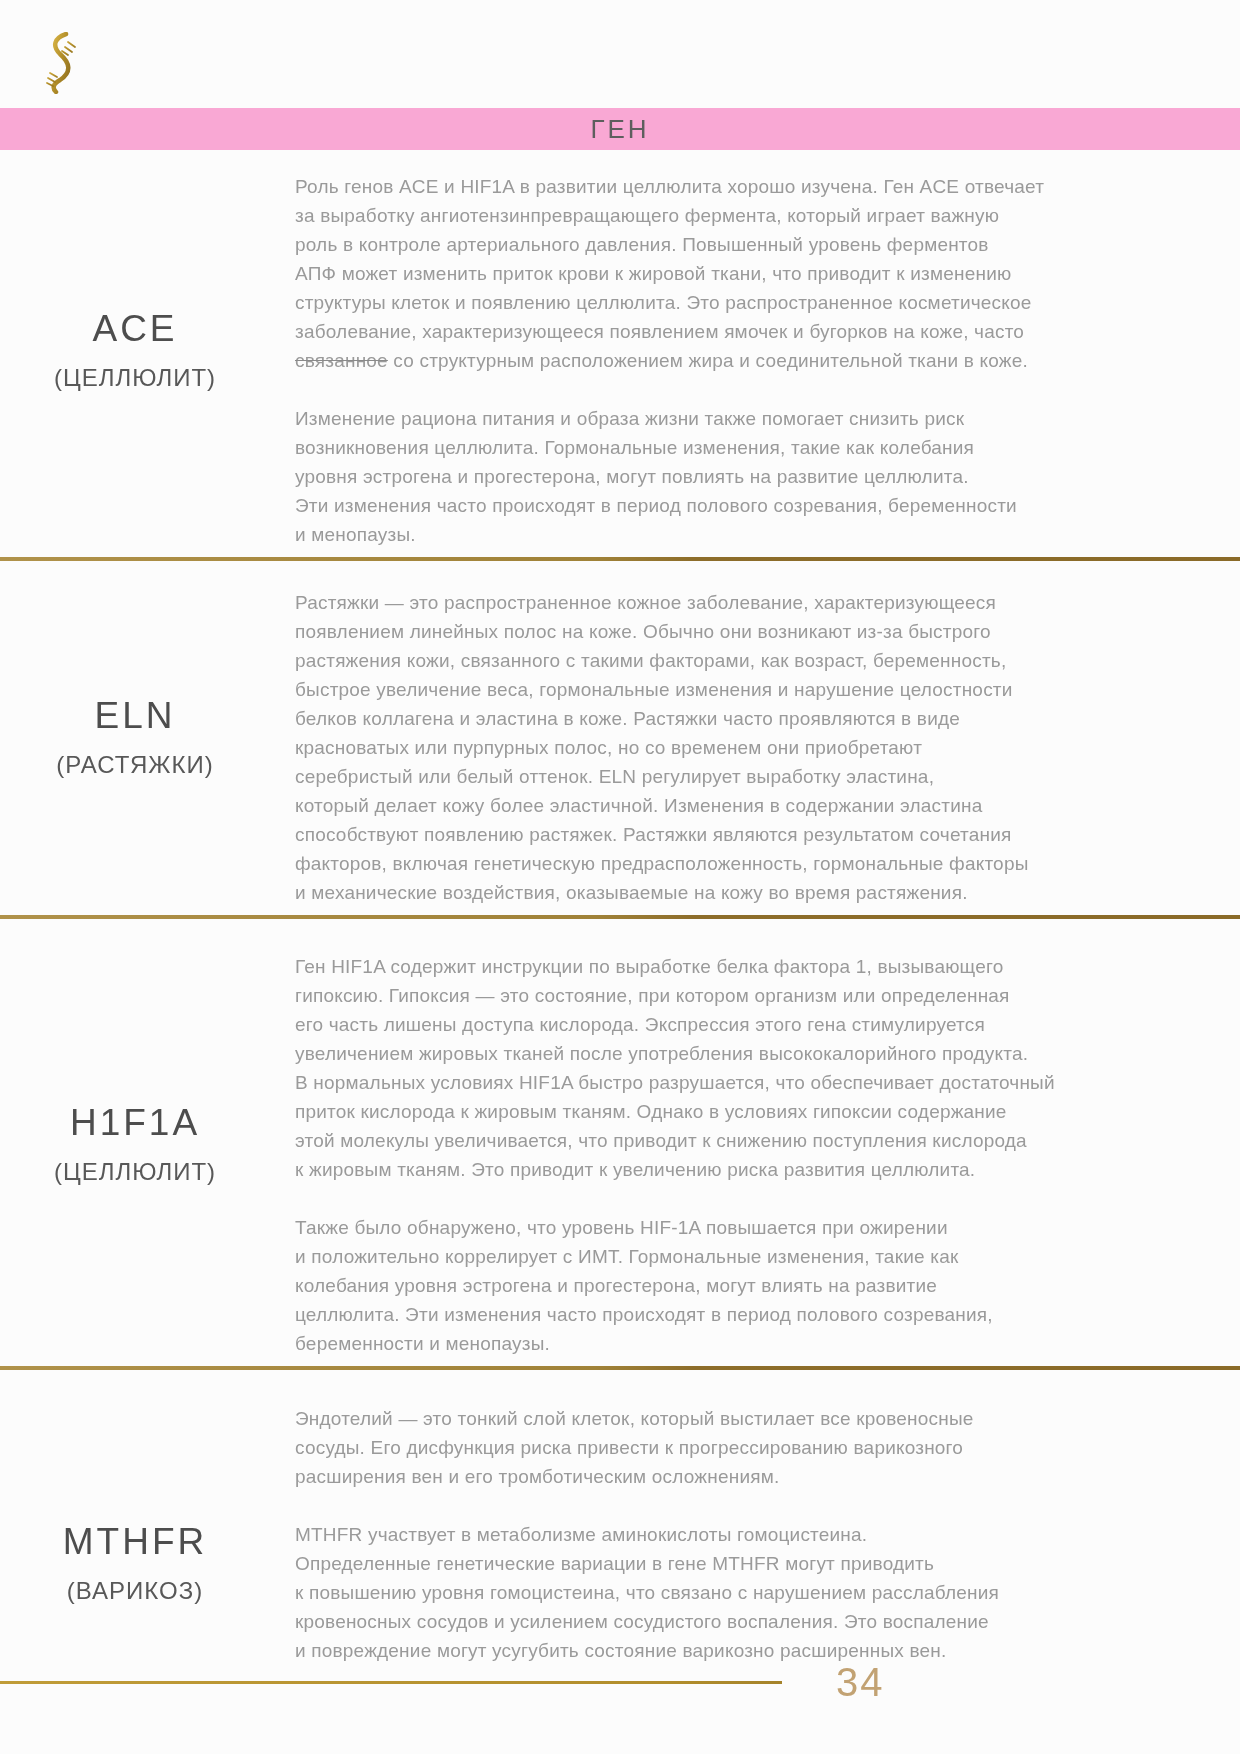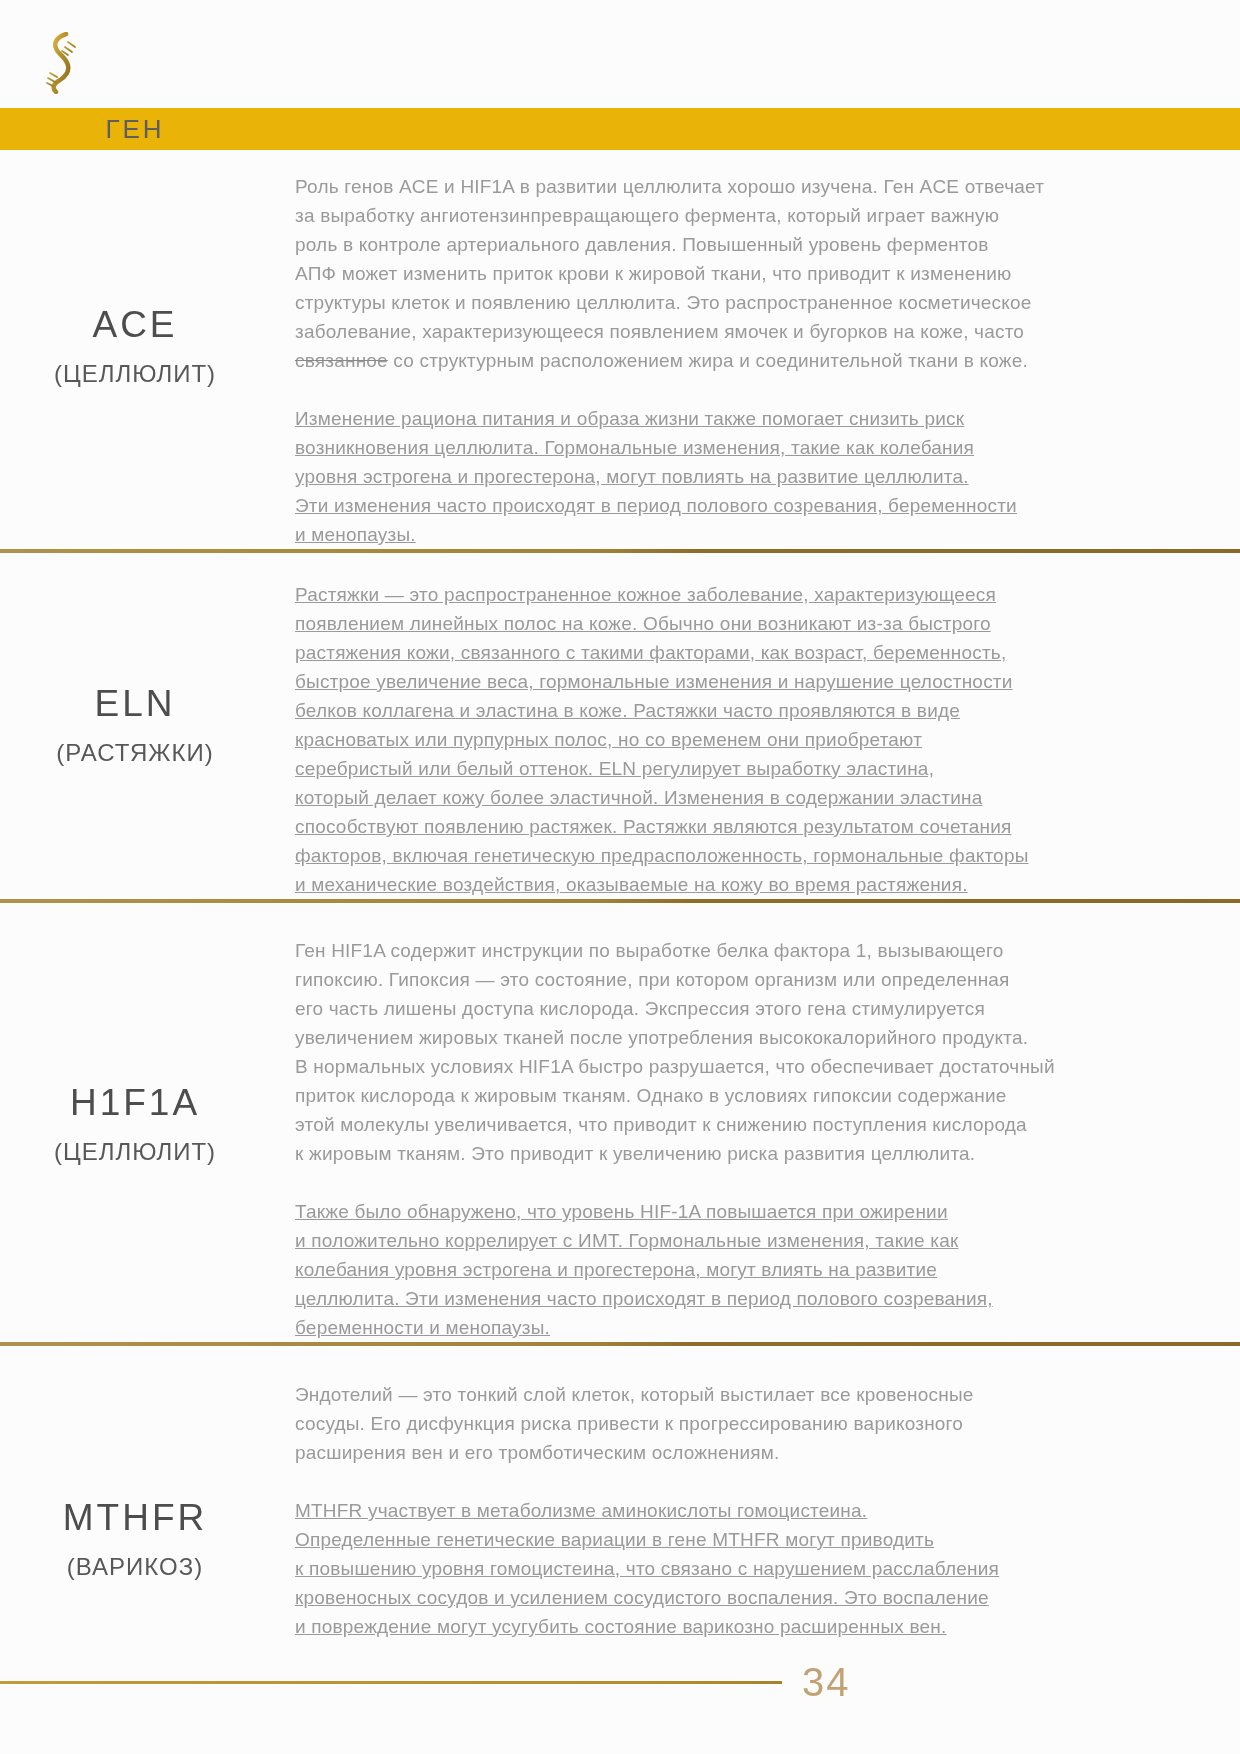--- a/index.html
+++ b/index.html
@@ -11,22 +11,22 @@
     overflow:hidden;
   }
   .page{width:1240px;height:1754px;position:relative;}
 
   
   .logo{position:absolute;top:32px;left:44px;width:36px;height:62px;}
 
   
   .header-bar{
     position:absolute;top:108px;left:0;width:1240px;height:42px;
-    background:#eab308;
-    display:flex;align-items:center;
+    background:#f9a8d4;
+    display:flex;align-items:center;justify-content:center;
   }
   .header-gene{
     width:270px;text-align:center;
     font-size:26px;font-weight:300;color:#5e5e5e;letter-spacing:3px;
   }
   .header-desc{
     margin-left:25px;
     font-size:26px;font-weight:300;color:#5e5e5e;letter-spacing:3px;
   }
 
@@ -55,39 +55,39 @@
 
   .desc-cell{
     flex:1 1 auto;max-width:830px;margin-left:25px;padding-right:20px;
   }
   .para{
     margin:0 0 29px 0;
     font-size:19px;line-height:29px;font-weight:300;
     color:#9a9a9a;letter-spacing:0.2px;
     white-space:pre-line;
   }
-  .para:last-child{margin-bottom:0;text-decoration:underline;}
+  .para:last-child{margin-bottom:8px;}
   .strike{text-decoration:line-through;text-decoration-color:#8a8a8a;}
 
   .divider{
     width:1240px;height:4px;border:none;margin:0;
     background:linear-gradient(90deg,#b0924a 0%,#a08238 48%,#8d6d2a 56%,#8a6a28 100%);
   }
 
   
   .footer{
     position:absolute;left:0;top:1652px;width:1240px;height:60px;
     display:flex;align-items:center;
   }
   .footer-rule{
     width:782px;height:3px;
     background:linear-gradient(90deg,#c09c38 0%,#b28e2c 85%,#a5832a 100%);
   }
   .page-number{
-    margin-left:20px;
+    margin-left:54px;
     font-size:40px;font-weight:300;color:#c2a273;letter-spacing:2px;
   }
 </style>
 </head>
 <body>
 
 <div class="page">
 
   <div class="logo">
     <svg viewBox="0 0 36 62" width="36" height="62">

